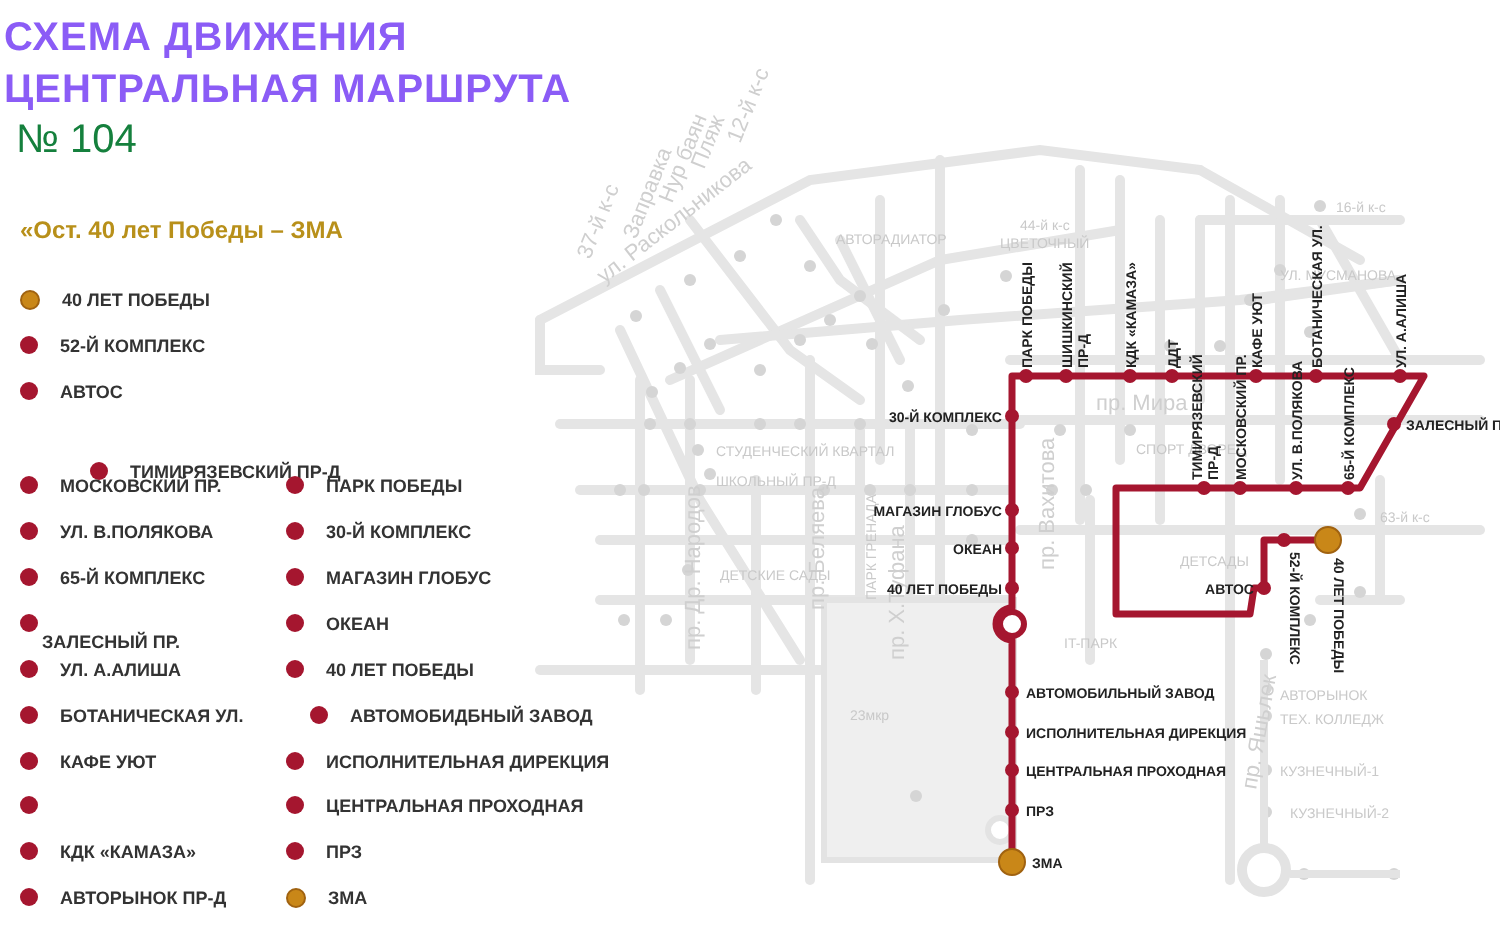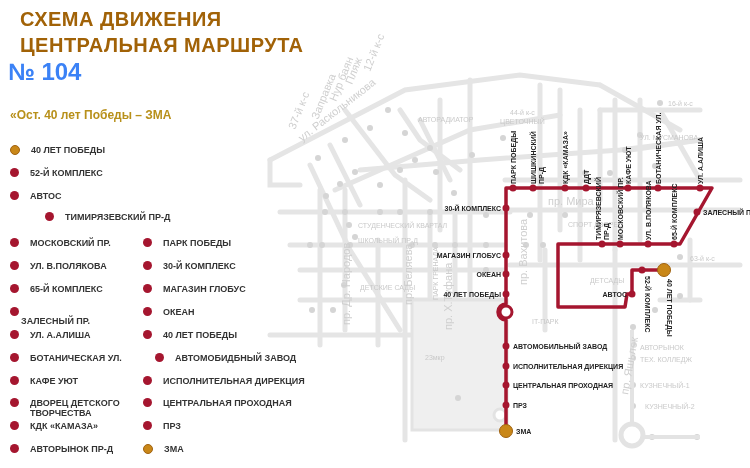--- a/index.html
+++ b/index.html
@@ -1,20 +1,20 @@
 <!DOCTYPE html>
 <html><head>
   <meta charset="utf-8">
   <style>
     html, body { margin:0; padding:0; }
     body { width:750px; height:468px; background:#ffffff; position:relative; overflow:hidden; font-family:"Liberation Sans", sans-serif; }
-    .title { position:absolute; left:20px; color:#a16207; font-weight:bold; font-size:20px; letter-spacing:0.5px; line-height:1; }
+    .title { position:absolute; left:2px; color:#8b5cf6; font-weight:bold; font-size:20px; letter-spacing:0.5px; line-height:1; }
     .t1 { top:9px; }
     .t2 { top:35px; }
-    .num { position:absolute; left:8px; top:60px; color:#3b82f6; font-weight:bold; font-size:24px; line-height:1; }
+    .num { position:absolute; left:8px; top:60px; color:#15803d; font-weight:normal; font-size:20px; line-height:1; }
     .sub { position:absolute; left:10px; top:95px; color:#b8901a; font-weight:bold; font-size:12px; line-height:1;margin-top:14px; }
     .legend-item { position:absolute; display:flex; align-items:flex-start; white-space:nowrap; }
     .dot { width:9px; height:9px; border-radius:50%; background:#a5162f; margin-top:0px; flex:none; }
     .dot.end { background:#c98718; border:1px solid #a06210; width:8px; height:8px; }
     .lbl { font-size:9px; font-weight:bold; color:#333; margin-left:11px; line-height:10px; }
     #map { position:absolute; left:0; top:0; }
     .maplbl { font-family:"Liberation Sans", sans-serif; font-weight:bold; font-size:7px; fill:#222; }
     .bglbl { font-family:"Liberation Sans", sans-serif; font-size:7px; fill:#c9c9c9; }
     .bglbl-big { font-family:"Liberation Sans", sans-serif; font-size:11px; fill:#cfcfcf; }
   </style>
@@ -236,21 +236,21 @@
       <span class="lbl">40 ЛЕТ ПОБЕДЫ</span>
     </div>
   <div class="legend-item" style="left:10px;top:168px;">
       <span class="dot"></span>
       <span class="lbl">52-Й КОМПЛЕКС</span>
     </div>
   <div class="legend-item" style="left:10px;top:191px;">
       <span class="dot"></span>
       <span class="lbl">АВТОС</span>
     </div>
-  <div class="legend-item" style="left:10px;top:212px;padding-left:35px;">
+  <div class="legend-item" style="left:10px;top:231px;padding-left:35px;">
       <span class="dot"></span>
       <span class="lbl">ТИМИРЯЗЕВСКИЙ ПР-Д</span>
     </div>
   <div class="legend-item" style="left:10px;top:238px;">
       <span class="dot"></span>
       <span class="lbl">МОСКОВСКИЙ ПР.</span>
     </div>
   <div class="legend-item" style="left:10px;top:261px;">
       <span class="dot"></span>
       <span class="lbl">УЛ. В.ПОЛЯКОВА</span>
@@ -270,21 +270,20 @@
   <div class="legend-item" style="left:10px;top:353px;">
       <span class="dot"></span>
       <span class="lbl">БОТАНИЧЕСКАЯ УЛ.</span>
     </div>
   <div class="legend-item" style="left:10px;top:376px;">
       <span class="dot"></span>
       <span class="lbl">КАФЕ УЮТ</span>
     </div>
   <div class="legend-item" style="left:10px;top:398px;">
       <span class="dot"></span>
-      <span class="lbl"><span>ДВОРЕЦ ДЕТСКОГО</span><br><span>ТВОРЧЕСТВА</span></span>
     </div>
   <div class="legend-item" style="left:10px;top:421px;">
       <span class="dot"></span>
       <span class="lbl">КДК «КАМАЗА»</span>
     </div>
   <div class="legend-item" style="left:10px;top:444px;">
       <span class="dot"></span>
       <span class="lbl">АВТОРЫНОК ПР-Д</span>
     </div>
 </div>

